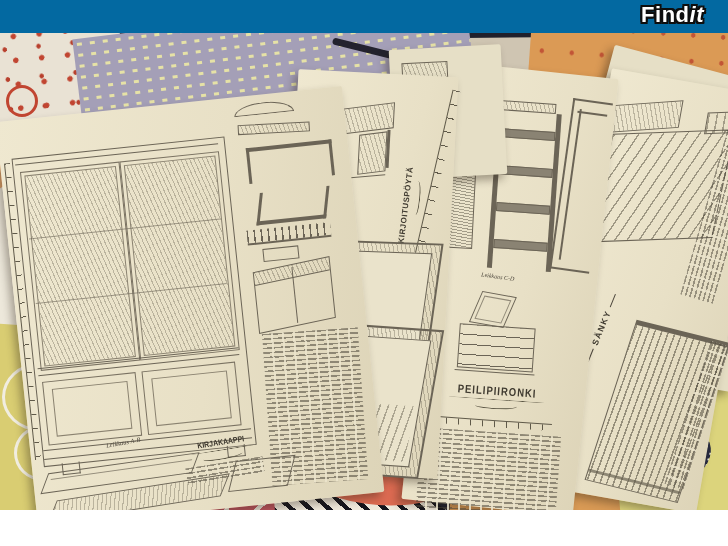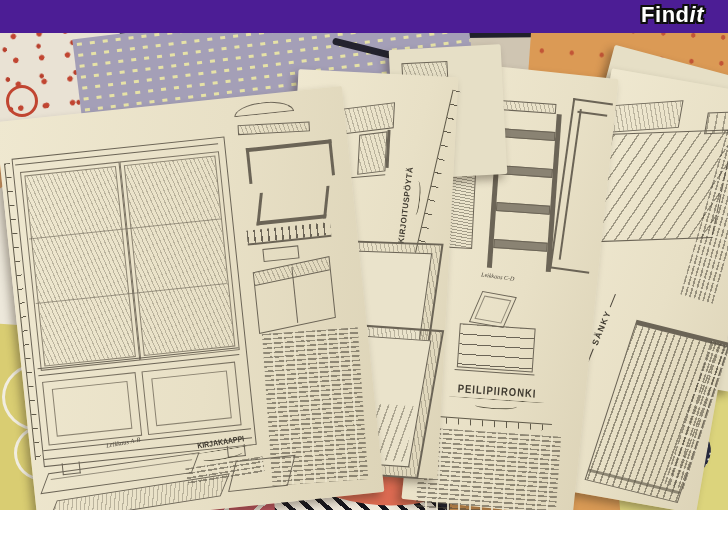--- a/index.html
+++ b/index.html
@@ -1,19 +1,19 @@
 <!DOCTYPE html>
 <html><head>
 <meta charset="utf-8">
 <style>
   html,body{margin:0;padding:0;background:#fff;}
   .page{position:relative;width:728px;height:546px;overflow:hidden;background:#fff;
         font-family:"Liberation Sans",sans-serif;}
   
-  .topbar{position:absolute;left:0;top:0;width:728px;height:33px;background:#4c1d95;}
+  .topbar{position:absolute;left:0;top:0;width:728px;height:33px;background:#0369a1;}
   .findit{position:absolute;right:24px;top:2px;font-size:22px;font-weight:800;color:#fff;
     letter-spacing:.5px;
     text-shadow:-2px -2px 0 #0e0e0e,2px -2px 0 #0e0e0e,-2px 2px 0 #0e0e0e,2px 2px 0 #0e0e0e,
                 -2px 0 0 #0e0e0e,2px 0 0 #0e0e0e,0 -2px 0 #0e0e0e,0 2px 0 #0e0e0e;}
   .findit .it{font-style:italic;}
   .bottombar{position:absolute;left:0;top:510px;width:728px;height:36px;background:#fff;}
   
   .photo{position:absolute;left:0;top:33px;width:728px;height:477px;overflow:hidden;background:#cfc5b2;}
   .fab{position:absolute;}
   

